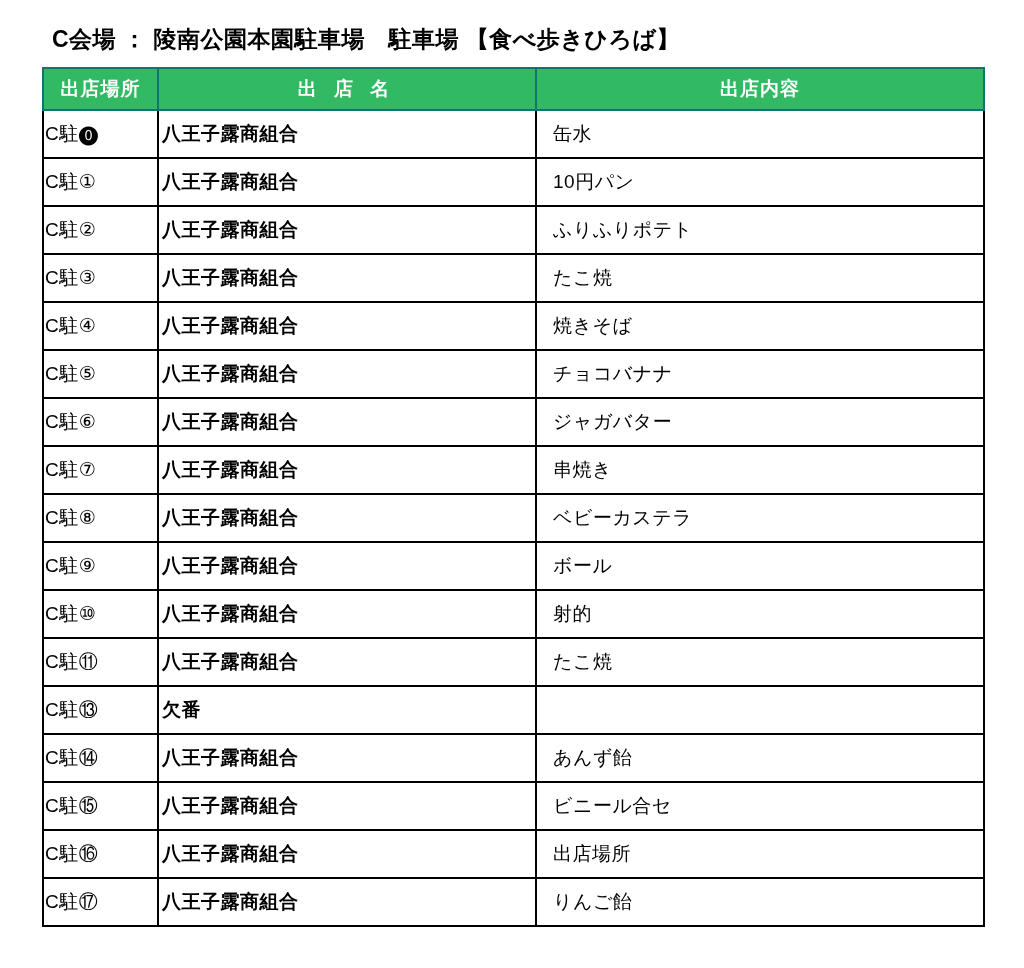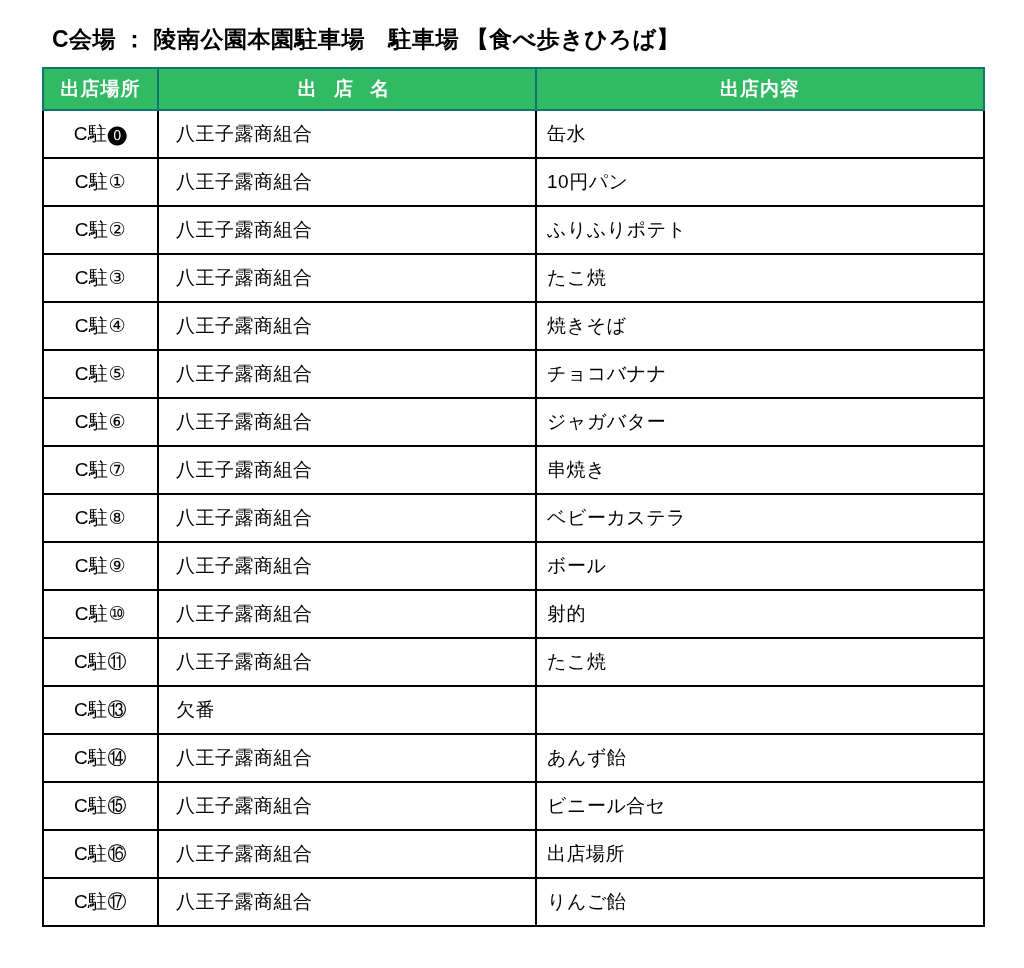--- a/index.html
+++ b/index.html
@@ -53,29 +53,29 @@
     padding-left: 0;
   }
   tbody td {
     border: 2px solid #000000;
     height: 44px;
     font-size: 19px;
     vertical-align: middle;
     background: #ffffff;
   }
   tbody td.place {
-    text-align: center;
     letter-spacing: 0.5px;
   }
   tbody td.name {
-    padding-left: 17px;
+    padding-left: 3px;
     letter-spacing: 0.5px;
+    font-weight: bold;
   }
   tbody td.desc {
-    padding-left: 10px;
+    padding-left: 16px;
     letter-spacing: 0.5px;
   }
 </style>
 </head>
 <body>
 
 <div class="page">
 
   <div class="doc-title">C会場 ： 陵南公園本園駐車場　駐車場 【食べ歩きひろば】</div>
 

